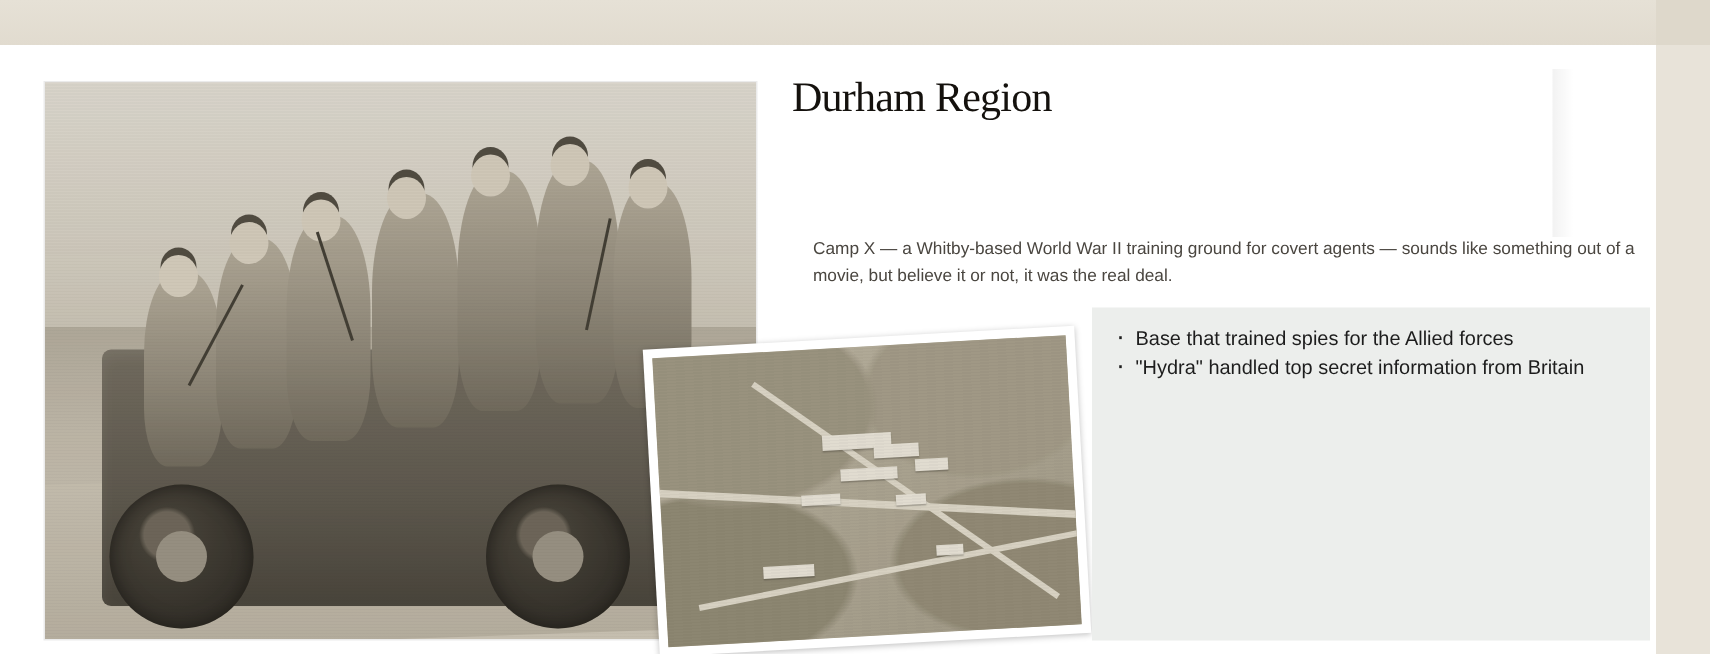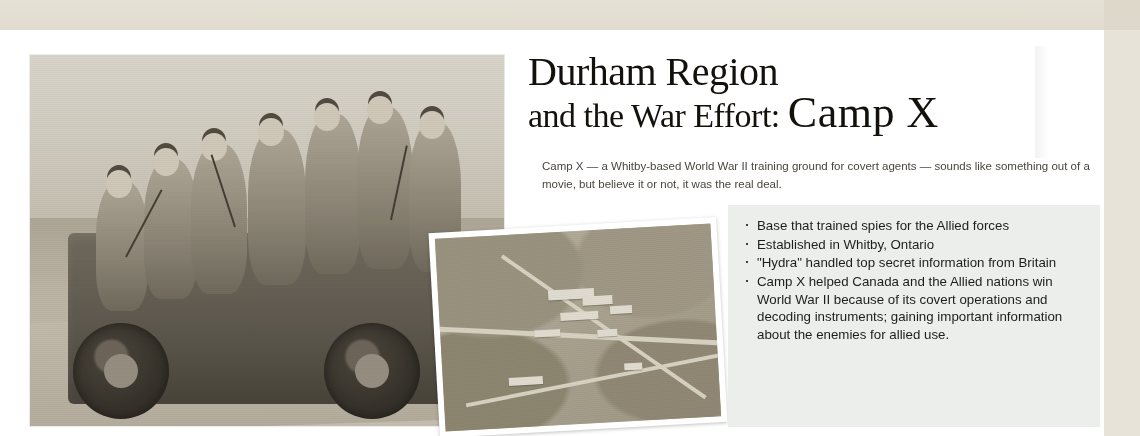--- a/index.html
+++ b/index.html
@@ -225,21 +225,21 @@
     top: 52px;
     width: 520px;
   }
   .headline {
     font-family: "Liberation Serif", serif;
     color: #14110d;
     line-height: 0.98;
     letter-spacing: -0.5px;
   }
   .headline-line1 {
-    font-size: 40px;
+    font-size: 28px;
     display: block;
   }
   .headline-line2 {
     display: block;
     font-size: 34px;
     white-space: nowrap;
   }
   .headline-campx {
     font-size: 44px;
     letter-spacing: 0.5px;
@@ -368,32 +368,26 @@
       <div class="pa-building" style="left:66%;top:70%;width:18px;height:7px;"></div>
 
       <div class="pa-tone"></div>
       <div class="pa-grain"></div>
     </div>
   </div>
 
   <div class="headline-block">
     <div class="headline">
       <span class="headline-line1">Durham Region</span>
-      <span class="headline-line2">
-        <span>and the War Effort:</span>
-        <span class="headline-campx">Camp X</span>
-      </span>
     </div>
   </div>
   <div class="seam"></div>
 
   <div class="subhead">Camp X — a Whitby-based World War II training ground for covert agents — sounds like something out of a movie, but believe it or not, it was the real deal.</div>
 
   <div class="bullet-panel">
     <ul class="bullet-list">
       <li>Base that trained spies for the Allied forces</li>
-      <li>Established in Whitby, Ontario</li>
       <li>"Hydra" handled top secret information from Britain</li>
-      <li>Camp X helped Canada and the Allied nations win World War II because of its covert operations and decoding instruments; gaining important information about the enemies for allied use.</li>
     </ul>
   </div>
 
 </div>
 
 </body></html>

